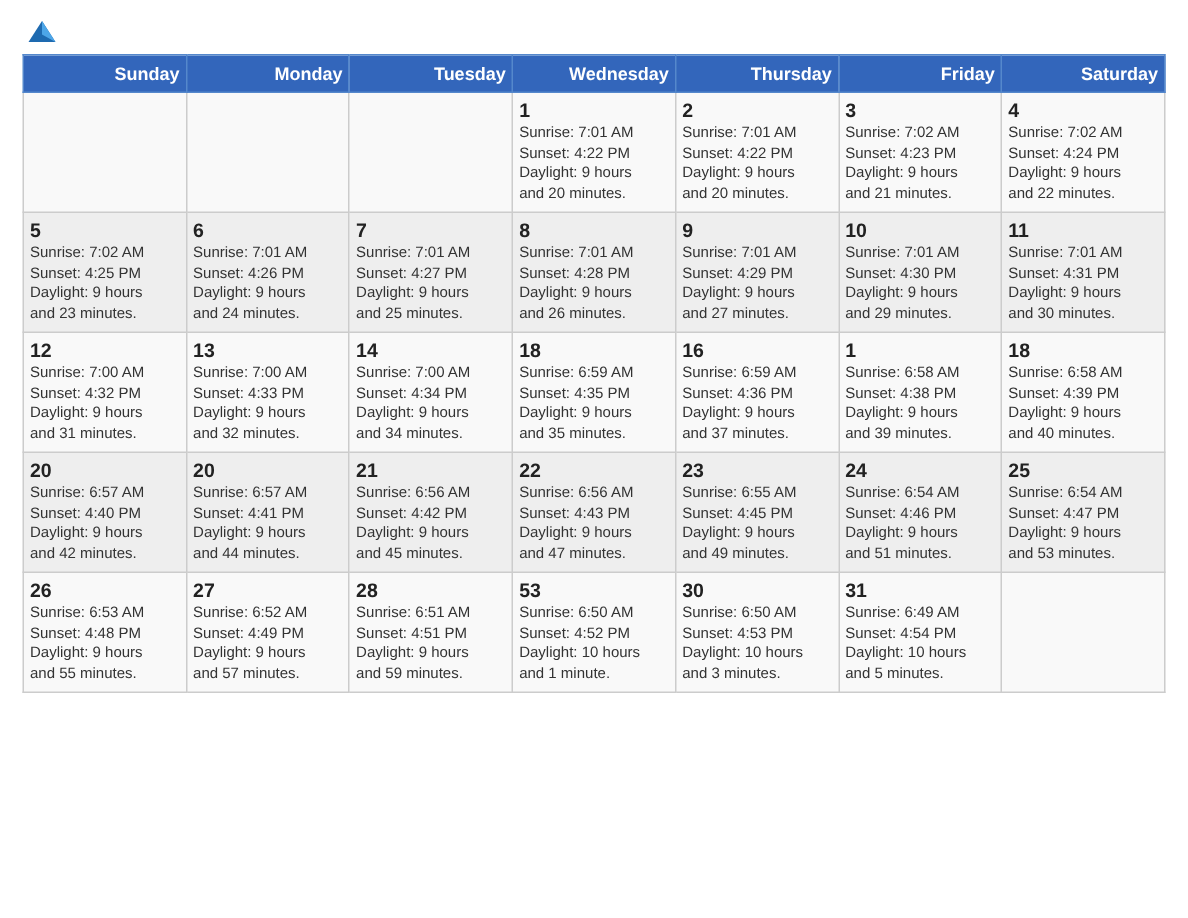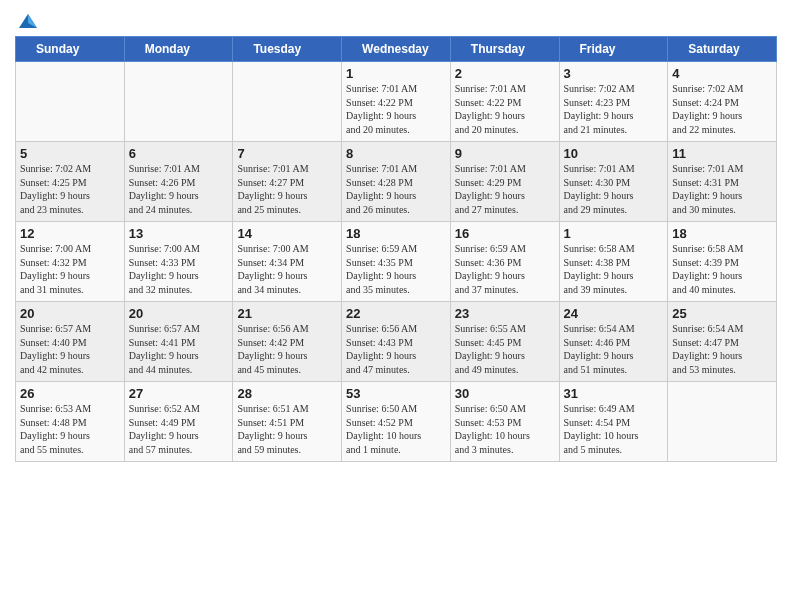--- a/index.html
+++ b/index.html
@@ -60,23 +60,23 @@
     .calendar {
       width: 100%;
       border-collapse: collapse;
       table-layout: fixed;
     }
     .calendar thead th {
       background: #3366bb;
       color: #fff;
       font-size: 12px;
       font-weight: bold;
-      padding: 5px 20px;
+      padding: 5px 4px;
       border: 1px solid #5588cc;
-      text-align: left;
+      text-align: right;
     }
     .calendar tbody td {
       border: 1px solid #cccccc;
       vertical-align: top;
       padding: 4px 4px 3px 4px;
       min-height: 80px;
       height: 80px;
       font-size: 10.5px;
       color: #222;
       background: #fff;
@@ -91,21 +91,20 @@
       font-size: 13px;
       font-weight: bold;
       color: #222;
       display: block;
       margin-bottom: 1px;
     }
     .day-info {
       font-size: 10px;
       color: #333;
       line-height: 1.35;
-      font-family: Liberation Serif, serif;
     }
     .empty-cell {
       background: #f9f9f9;
     }
   </style>
 </head>
 <body>
 
 <div class="page">
   <div class="header">

